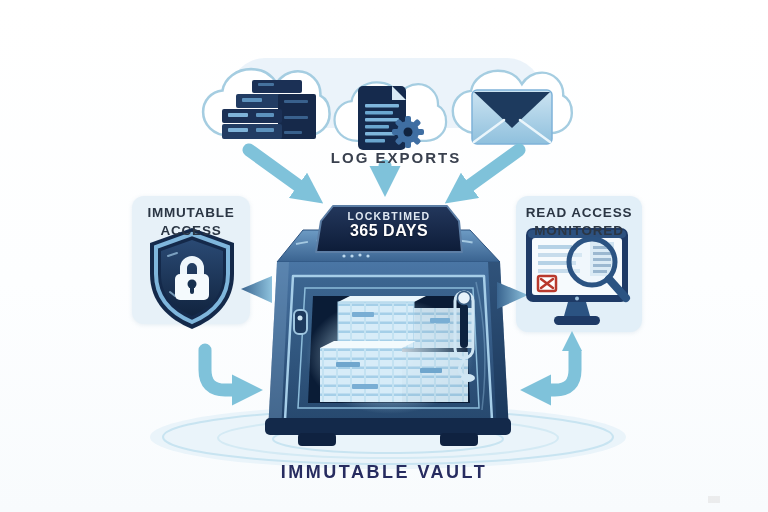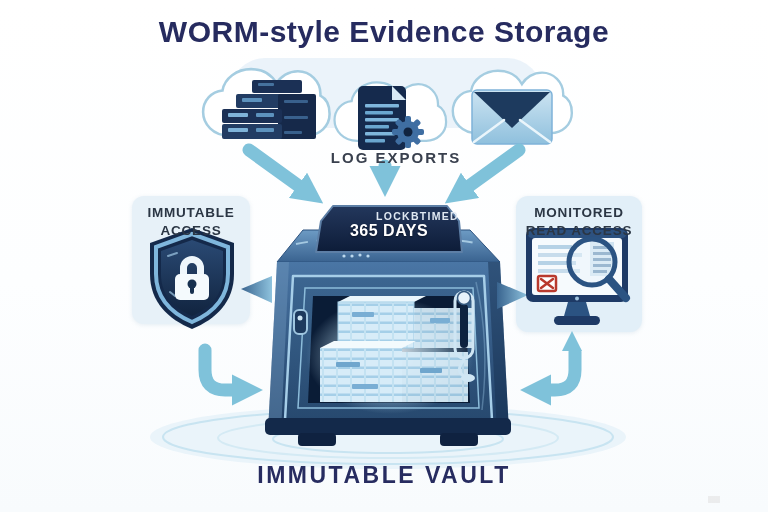--- a/index.html
+++ b/index.html
@@ -10,24 +10,24 @@
   .abs { position:absolute; }
   .z3 { z-index:3; }
   #scene { position:absolute; inset:0; z-index:2; }
   .panel { position:absolute; z-index:1; background:#e7f1f8; border-radius:12px;
            box-shadow:0 1px 4px rgba(120,160,190,.18); }
   .title { top:15px; left:0; width:100%; text-align:center;
            font-size:30px; font-weight:800; color:#262b5f; letter-spacing:.5px; }
   .log-caption { top:149px; left:12px; width:100%; text-align:center;
            font-size:15px; font-weight:800; color:#39404e; letter-spacing:2px; }
   .vault-caption { top:462px; left:0; width:100%; text-align:center;
-           font-size:23px; font-weight:800; color:#272c60; letter-spacing:2.5px; }
+           font-size:18px; font-weight:800; color:#272c60; letter-spacing:2.5px; }
   .panel-label { position:absolute; z-index:3; text-align:center;
            font-size:13.5px; font-weight:800; color:#2b3644; letter-spacing:.8px; line-height:1.3; }
-  .badge-top { position:absolute; z-index:3; left:319px; top:210px; width:140px; text-align:right;
+  .badge-top { position:absolute; z-index:3; left:319px; top:210px; width:140px; text-align:center;
            font-size:10.5px; font-weight:700; color:#dfe8f2; letter-spacing:1.3px; }
   .badge-bottom { position:absolute; z-index:3; left:319px; top:222px; width:140px; text-align:center;
            font-size:16px; font-weight:800; color:#ffffff; letter-spacing:.5px;
            text-shadow:0 1px 2px rgba(0,0,0,.45); }
 </style>
 </head>
 <body>
 
 <div class="stage">
 
@@ -249,31 +249,30 @@
         <line x1="83" y1="51" x2="100" y2="70" stroke="#2b5382" stroke-width="8" stroke-linecap="round"></line>
       </g>
       <circle cx="51" cy="70.5" r="2" fill="#9fc3de"></circle>
       <polygon points="42,74 60,74 64,88 38,88" fill="#2b5382"></polygon>
       <rect x="28" y="88" width="46" height="9" rx="4.5" fill="#1e3a66"></rect>
     </g>
 
     <rect x="708" y="496" width="12" height="7" fill="#e2e2e2" opacity="0.6"></rect>
   </svg>
 
-  <h1 class="abs title z3">WORM-style Evidence Storage</h1>
 
   <div class="abs log-caption z3">LOG EXPORTS</div>
 
   <div class="panel-label" style="left:132px; top:204px; width:118px;">
     <div>IMMUTABLE</div>
     <div>ACCESS</div>
   </div>
 
   <div class="panel-label" style="left:516px; top:204px; width:126px;">
+    <div>READ ACCESS</div>
     <div>MONITORED</div>
-    <div>READ ACCESS</div>
   </div>
 
   <div class="badge-top">LOCKBTIMED</div>
   <div class="badge-bottom">365 DAYS</div>
 
   <div class="abs vault-caption z3">IMMUTABLE VAULT</div>
 </div>
 
 </body></html>

